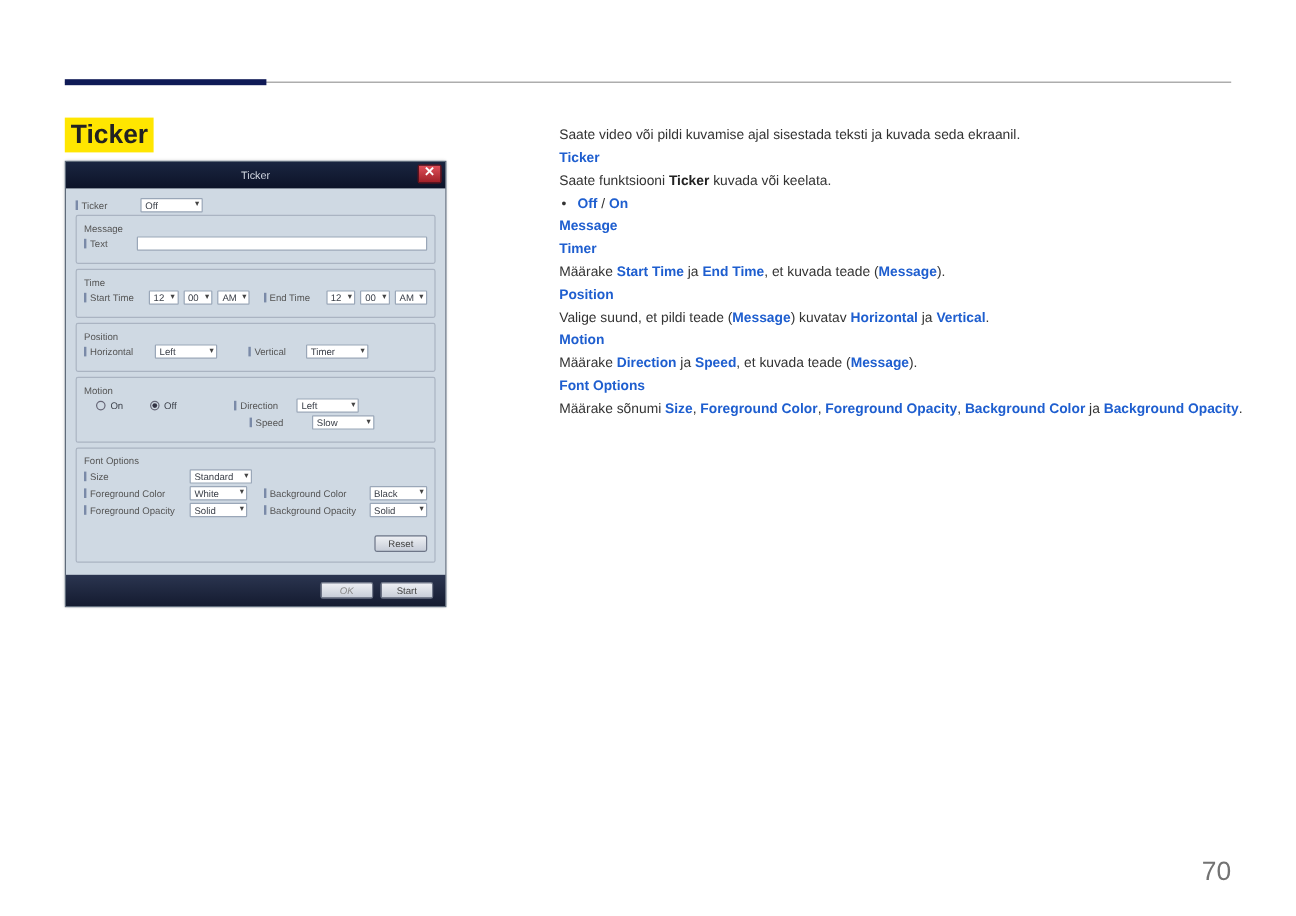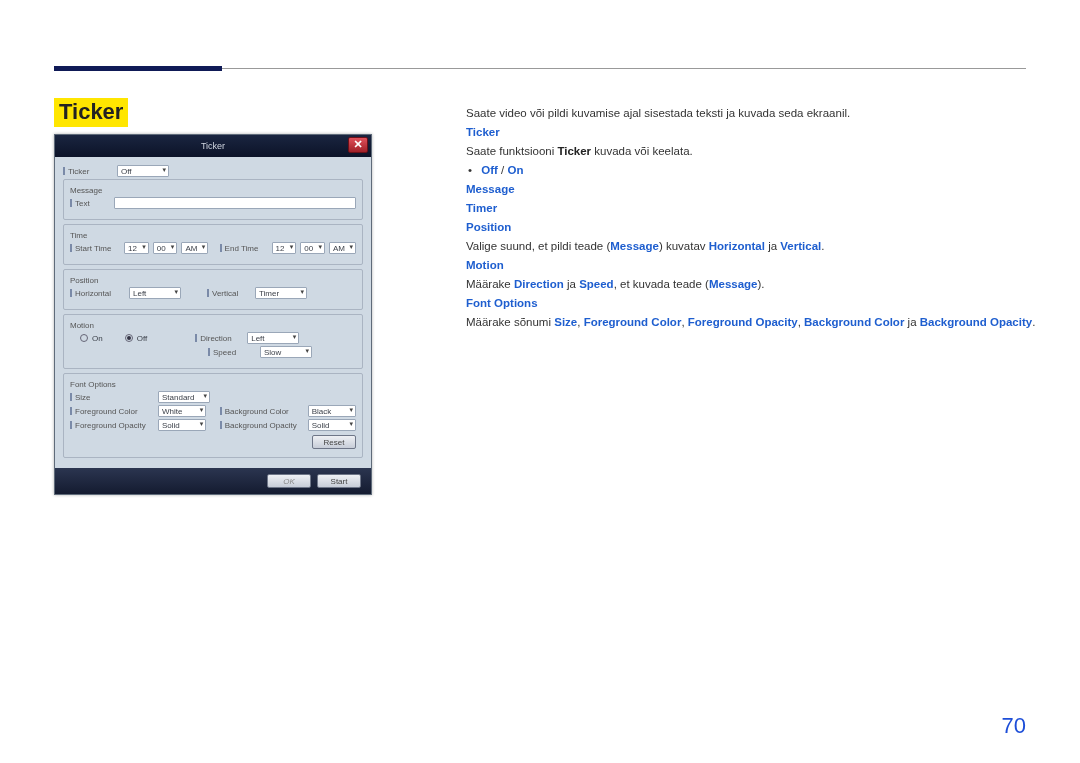--- a/index.html
+++ b/index.html
@@ -173,21 +173,21 @@
     border: 1px solid #6e7688;
     background: linear-gradient(#eef0f4, #c7cdd8);
     font-size: 8px;
     display: inline-flex;
     align-items: center;
     justify-content: center;
     color: #444;
     border-radius: 2px;
   }
   .btn.ok { color: #888; font-style: italic; }
-  .reset-row { display:flex; justify-content:flex-end; margin-top:4px;align-items:flex-end;}
+  .reset-row { display:flex; justify-content:flex-end; margin-top:15px;align-items:flex-end;}
   
   .doc-text {
     position: absolute;
     left: 466px;
     top: 104px;
     width: 580px;
     font-size: 11.5px;
     line-height: 19px;
     color: #333;
   }
@@ -198,21 +198,21 @@
   .bullet::before{
     content:"•";
     margin-left:-12px;
     margin-right:6px;
   }
   .page-num {
     position: absolute;
     right: 54px;
     bottom: 24px;
     font-size: 22px;
-    color: #1d4ed8;
+    color: #737373;
     font-weight: 300;
   }
 </style>
 </head>
 <body>
 
 <div class="header-rule"></div>
 <div class="header-bar"></div>
 
 <div class="heading">Ticker</div>
@@ -322,20 +322,23 @@
   <p>
     <span>Saate funktsiooni </span><span class="bold">Ticker</span><span> kuvada või keelata.</span>
   </p>
   <p class="bullet">
     <span class="link">Off</span><span> / </span><span class="link">On</span>
   </p>
 
   <p class="link">Message</p>
 
   <p class="link">Timer</p>
+  <p>
+    <span>Määrake </span><span class="link">Start Time</span><span> ja </span><span class="link">End Time</span><span>, et kuvada teade (</span><span class="link">Message</span><span>).</span>
+  </p>
 
   <p class="link">Position</p>
   <p>
     <span>Valige suund, et pildi teade (</span><span class="link">Message</span><span>) kuvatav </span><span class="link">Horizontal</span><span> ja </span><span class="link">Vertical</span><span>.</span>
   </p>
 
   <p class="link">Motion</p>
   <p>
     <span>Määrake </span><span class="link">Direction</span><span> ja </span><span class="link">Speed</span><span>, et kuvada teade (</span><span class="link">Message</span><span>).</span>
   </p>

